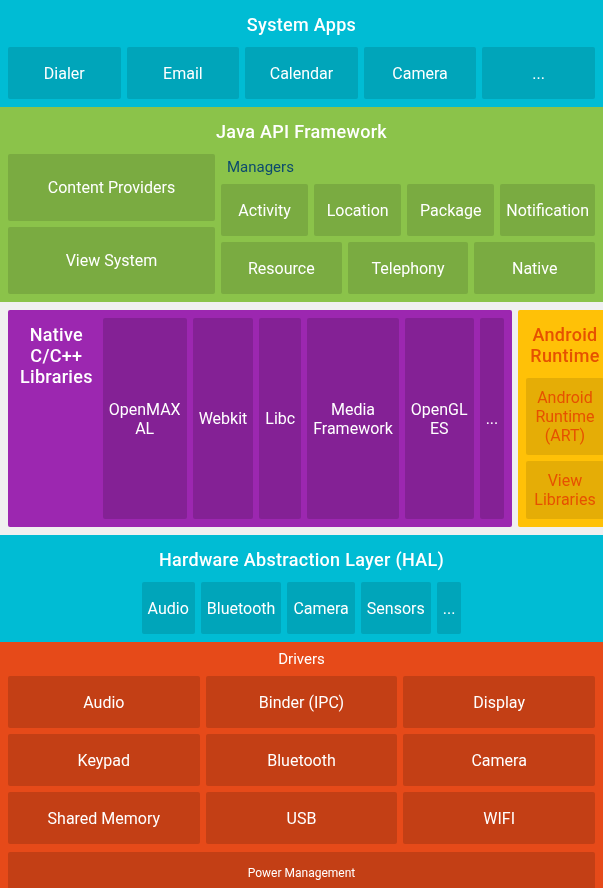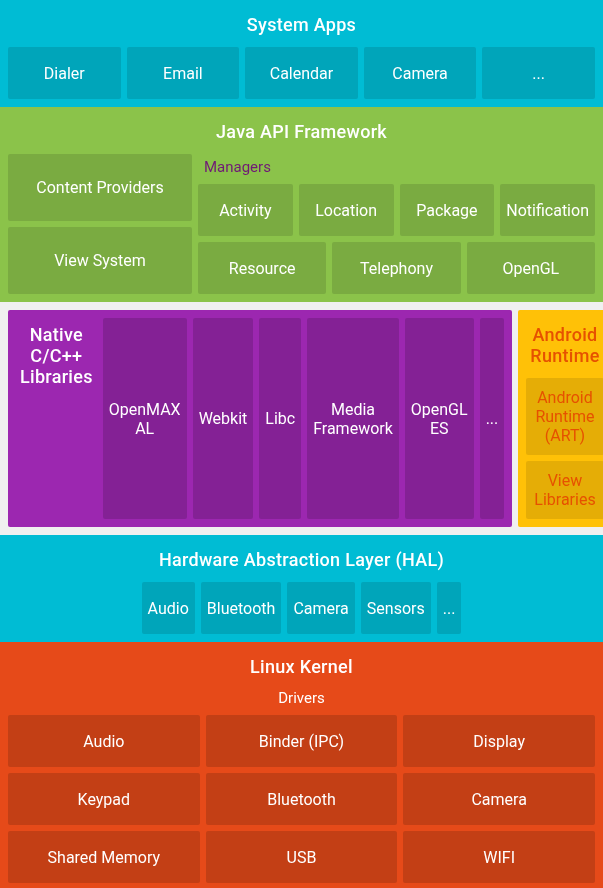--- a/index.html
+++ b/index.html
@@ -66,31 +66,31 @@
       background: rgba(0,0,0,0.12);
     }
     .java-inner {
       display: flex;
       gap: 6px;
     }
     .java-left {
       display: flex;
       flex-direction: column;
       gap: 6px;
-      width: 184px;
+      width: 207px;
       flex-shrink: 0;
     }
     .java-right {
       flex: 1;
       display: flex;
       flex-direction: column;
       gap: 6px;
     }
     .java-right-title {
-      color: #701a75;
+      color: #0c4a6e;
       font-size: 15px;
       font-weight: 400;
       padding: 4px 0 2px 6px;
     }
     .java-left .cell {
       flex: 1;
     }
 
     
     .native-runtime {
@@ -191,21 +191,21 @@
       <div class="java-right-title">Managers</div>
       <div class="row">
         <div class="cell">Activity</div>
         <div class="cell">Location</div>
         <div class="cell">Package</div>
         <div class="cell">Notification</div>
       </div>
       <div class="row">
         <div class="cell">Resource</div>
         <div class="cell">Telephony</div>
-        <div class="cell">OpenGL</div>
+        <div class="cell">Native</div>
       </div>
     </div>
   </div>
 </div>
 
 <div class="native-runtime">
   <div class="native-section">
     <div class="layer-title">Native C/C++ Libraries</div>
     <div class="row">
       <div class="cell">OpenMAX AL</div>
@@ -230,21 +230,20 @@
   <div class="row">
     <div class="cell">Audio</div>
     <div class="cell">Bluetooth</div>
     <div class="cell">Camera</div>
     <div class="cell">Sensors</div>
     <div class="cell">...</div>
   </div>
 </div>
 
 <div class="layer linux">
-  <div class="layer-title">Linux Kernel</div>
   <div class="drivers-title">Drivers</div>
   <div class="row">
     <div class="cell">Audio</div>
     <div class="cell">Binder (IPC)</div>
     <div class="cell">Display</div>
   </div>
   <div class="row">
     <div class="cell">Keypad</div>
     <div class="cell">Bluetooth</div>
     <div class="cell">Camera</div>

